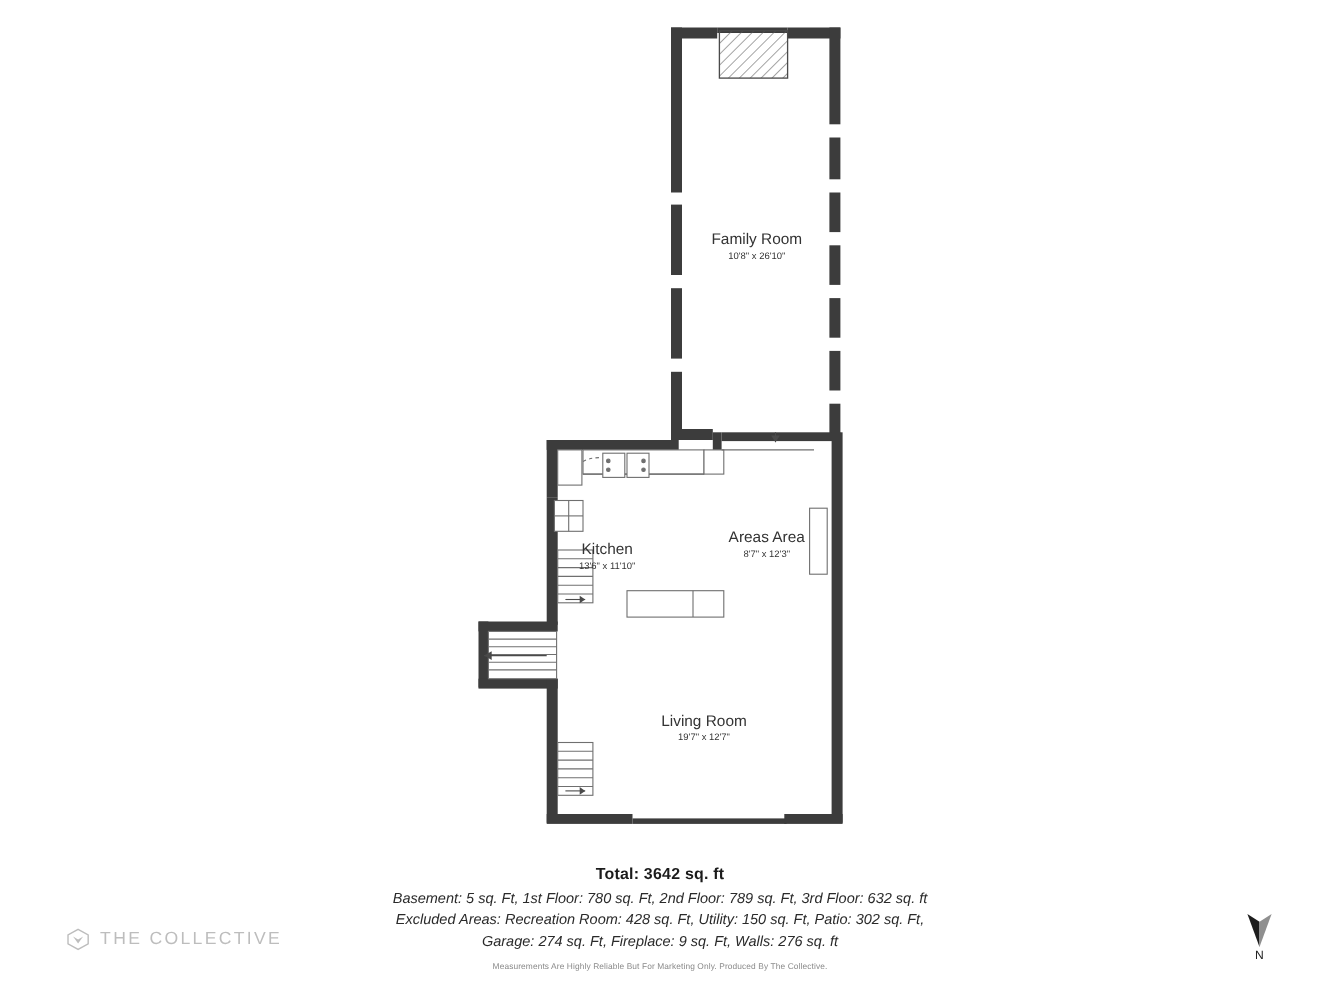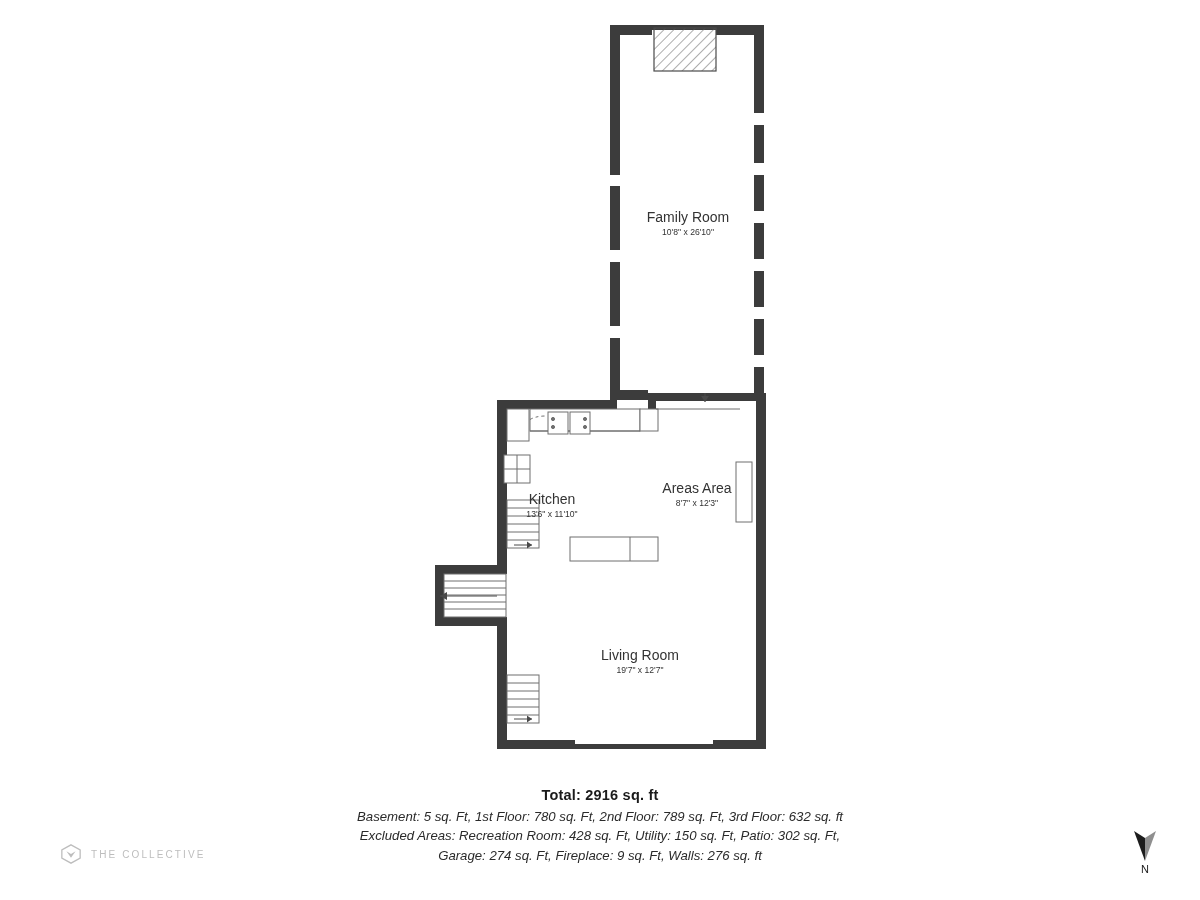--- a/index.html
+++ b/index.html
@@ -56,21 +56,21 @@
   .brand {
     position: absolute;
     left: 60px;
     top: 843px;
     display: flex;
     align-items: center;
     gap: 9px;
     opacity: .65;
   }
   .brand .brand-text {
-    font-size: 10px;
+    font-size: 16px;
     letter-spacing: 2.1px;
     color: #9a9a9a;
   }
 
   
   .compass {
     position: absolute;
     left: 1118px;
     top: 828px;
     width: 54px;
@@ -234,24 +234,25 @@
   <div class="name">Areas Area</div>
   <div class="dims">8'7" x 12'3"</div>
 </div>
 
 <div class="room-label" style="left:640px; top:646px; transform:translateX(-50%);">
   <div class="name">Living Room</div>
   <div class="dims">19'7" x 12'7"</div>
 </div>
 
 <div class="footer">
-  <div class="total">Total: 2916 sq. ft</div>
+  <div class="total">Total: 3642 sq. ft</div>
   <div class="areas">Basement: 5 sq. Ft, 1st Floor: 780 sq. Ft, 2nd Floor: 789 sq. Ft, 3rd Floor: 632 sq. ft</div>
   <div class="areas">Excluded Areas: Recreation Room: 428 sq. Ft, Utility: 150 sq. Ft, Patio: 302 sq. Ft,</div>
   <div class="areas">Garage: 274 sq. Ft, Fireplace: 9 sq. Ft, Walls: 276 sq. ft</div>
+  <div class="disclaimer">Measurements Are Highly Reliable But For Marketing Only. Produced By The Collective.</div>
 </div>
 
 <div class="brand">
   <svg width="22" height="22" viewBox="0 0 24 24">
     <polygon points="12,2 22,7.5 22,16.5 12,22 2,16.5 2,7.5" fill="none" stroke="#9a9a9a" stroke-width="1.4"></polygon>
     <path d="M7 9 L12 16 L17 9 L12 12 Z" fill="#9a9a9a"></path>
   </svg>
   <span class="brand-text">THE COLLECTIVE</span>
 </div>
 

